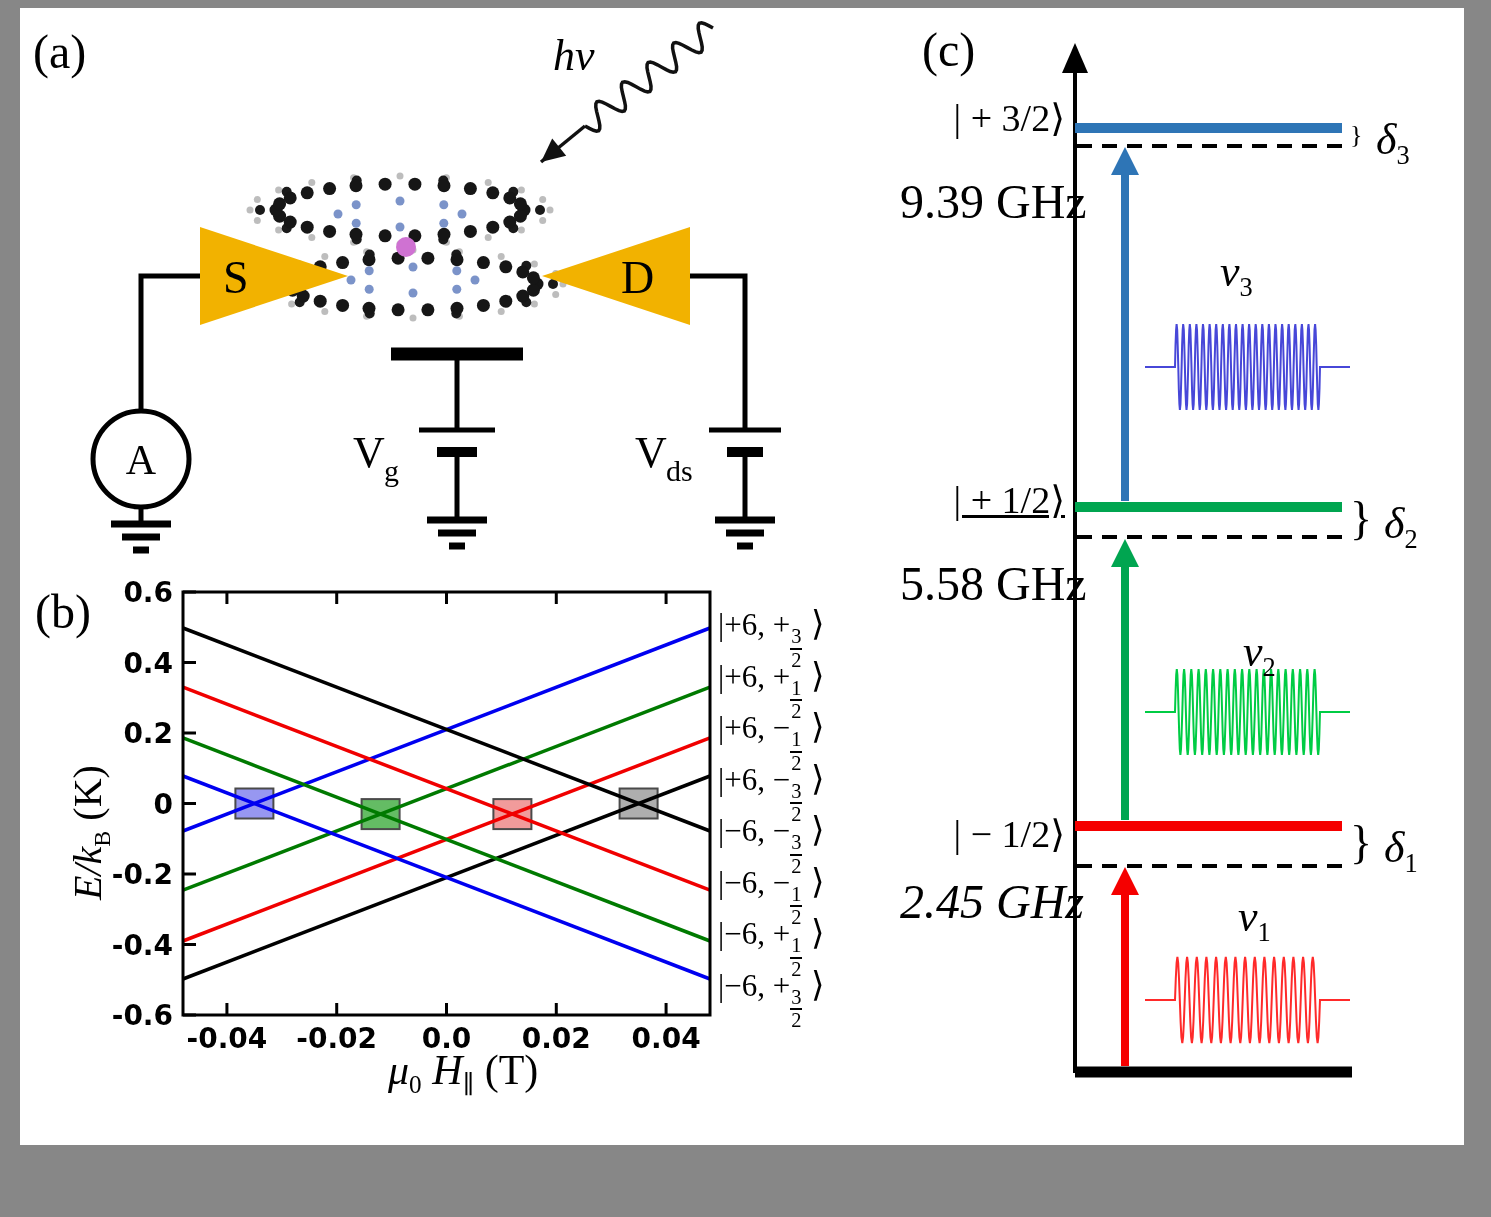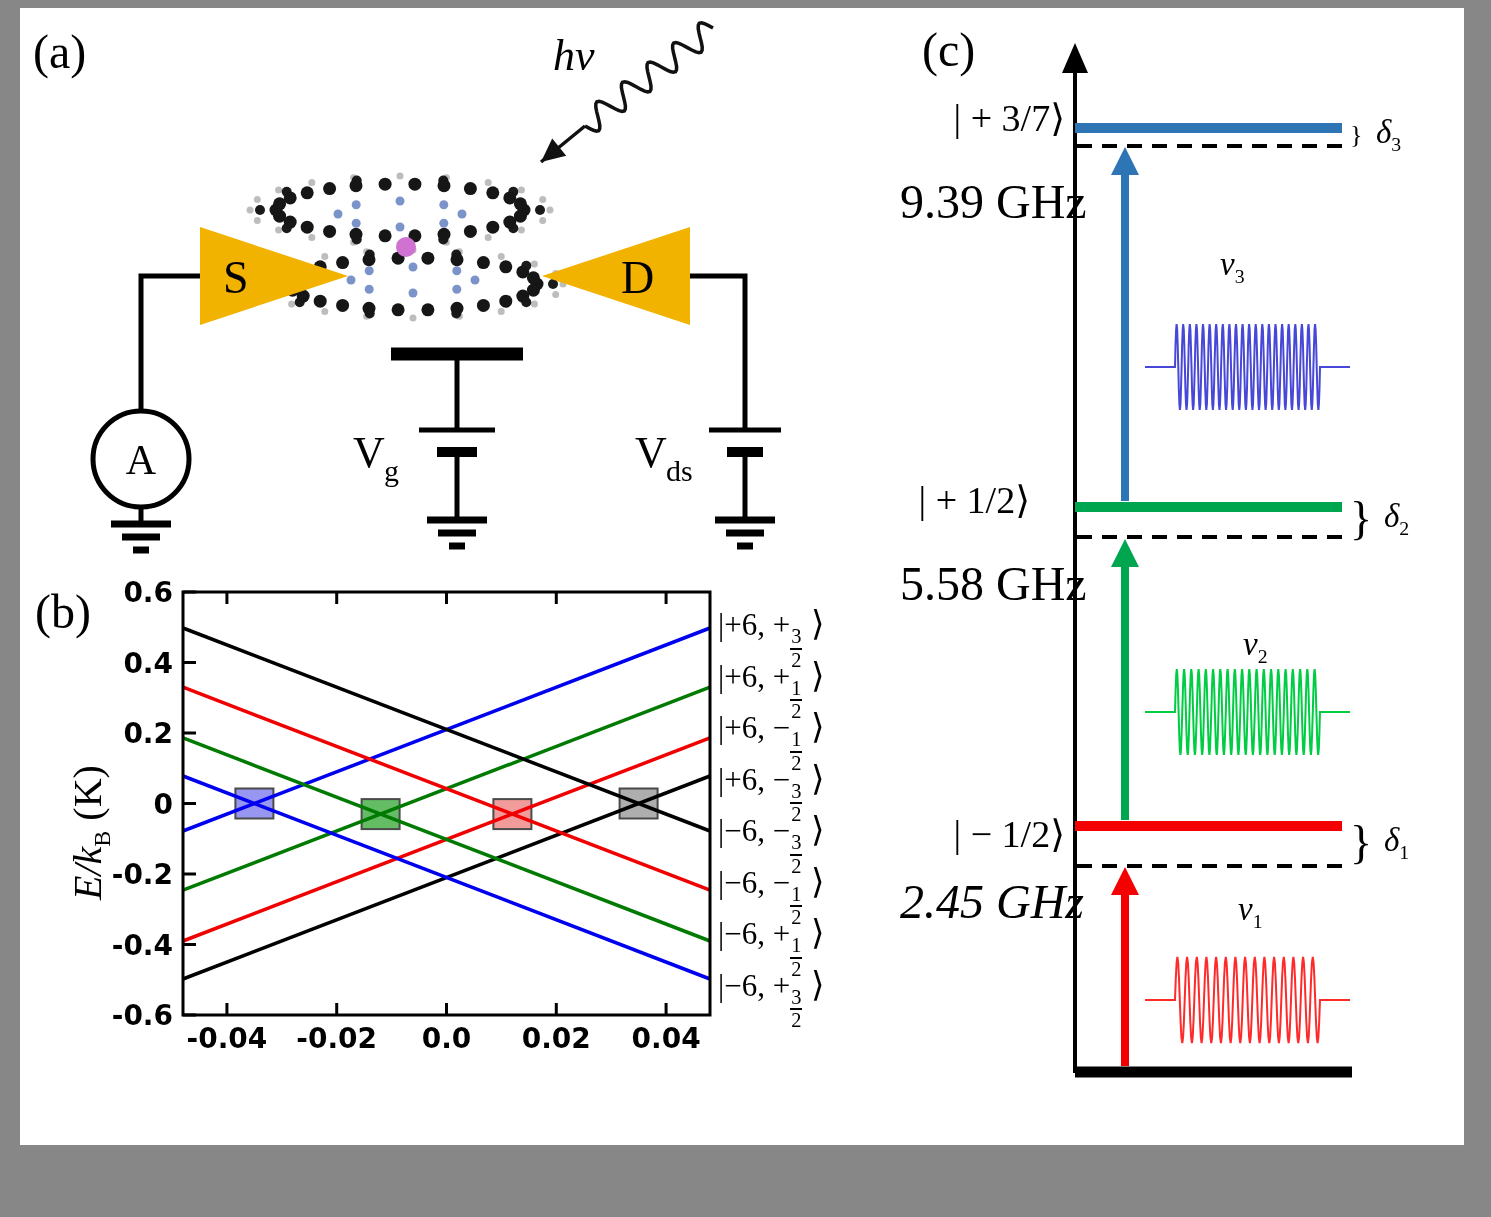--- a/index.html
+++ b/index.html
@@ -29,21 +29,21 @@
   .xlabel{left:368px;top:1038px;font-size:42px;}
   #ket-labels{position:absolute;left:698px;top:592px;width:190px;height:425px;}
   .ket-row{position:absolute;left:0;font-size:31px;line-height:40px;white-space:nowrap;}
   .frac{display:inline-flex;flex-direction:column;align-items:center;vertical-align:-0.40em;
         line-height:1.05;font-size:0.66em;}
   .frac .num{border-bottom:2px solid #000;padding:0 1px;}
   .rang{font-size:1.12em;}
   .pc-panel-label{font-size:48px;}
   .pc-ket{position:absolute;text-align:right;font-size:38px;white-space:nowrap;}
   .pc-freq{position:absolute;text-align:center;font-size:48px;white-space:nowrap;margin-top:36px;}
-  .pc-text{position:absolute;font-size:33px;white-space:nowrap;}
+  .pc-text{position:absolute;font-size:44px;white-space:nowrap;}
   .brace{position:absolute;line-height:1;white-space:nowrap;}
 </style>
 </head>
 <body>
 
 <div class="screen" style="background: rgb(135, 135, 135);">
   <div class="white-area" style="background: rgb(255, 255, 255);">
 
     <svg id="panel-a-svg" style="left:5px;top:4px;" width="850" height="556" viewBox="0 0 850 556">
       <text class="pa-label" x="8" y="56">(a)</text>
@@ -273,20 +273,23 @@
         <text x="143" y="306.00000000000006" text-anchor="end" class="tick">-0.2</text>
         <line x1="153" y1="366.5" x2="166" y2="366.5" stroke="#000" stroke-width="3"></line>
         <text x="143" y="376.5" text-anchor="end" class="tick">-0.4</text>
         <line x1="153" y1="437" x2="166" y2="437" stroke="#000" stroke-width="3"></line>
         <text x="143" y="447" text-anchor="end" class="tick">-0.6</text>
       </svg>
 
     <div class="overlay ylabel">
       <span class="it">E/k</span><sub>B</sub><span> (K)</span>
     </div>
+    <div class="overlay xlabel">
+      <span class="it">μ</span><sub>0</sub><span class="it"> H</span><sub>∥</sub><span> (T)</span>
+    </div>
     <div id="ket-labels">
         <div class="ket-row" style="top: 4px;"><span>|+6, +</span><span class="frac">
             <span class="num">3</span>
             <span class="den">2</span>
           </span><span class="rang"> ⟩</span></div>
         <div class="ket-row" style="top: 55.5px;"><span>|+6, +</span><span class="frac">
             <span class="num">1</span>
             <span class="den">2</span>
           </span><span class="rang"> ⟩</span></div>
         <div class="ket-row" style="top: 107px;"><span>|+6, −</span><span class="frac">
@@ -340,24 +343,24 @@
         <line x1="225" y1="486" x2="225" y2="156" stroke-width="8" stroke="#2e75b6"></line>
         <polygon points="225,132 211,160 239,160" fill="#2e75b6"></polygon>
       </g>
     <path d="M245,985 L275,985 L275.0,985.0 L275.8,963.5 L276.6,947.8 L277.4,942.0 L278.2,947.8 L279.0,963.5 L279.8,985.0 L280.6,1006.5 L281.4,1022.2 L282.3,1028.0 L283.1,1022.2 L283.9,1006.5 L284.7,985.0 L285.5,963.5 L286.3,947.8 L287.1,942.0 L287.9,947.8 L288.7,963.5 L289.5,985.0 L290.3,1006.5 L291.1,1022.2 L291.9,1028.0 L292.7,1022.2 L293.5,1006.5 L294.3,985.0 L295.1,963.5 L295.9,947.8 L296.8,942.0 L297.6,947.8 L298.4,963.5 L299.2,985.0 L300.0,1006.5 L300.8,1022.2 L301.6,1028.0 L302.4,1022.2 L303.2,1006.5 L304.0,985.0 L304.8,963.5 L305.6,947.8 L306.4,942.0 L307.2,947.8 L308.0,963.5 L308.8,985.0 L309.6,1006.5 L310.4,1022.2 L311.3,1028.0 L312.1,1022.2 L312.9,1006.5 L313.7,985.0 L314.5,963.5 L315.3,947.8 L316.1,942.0 L316.9,947.8 L317.7,963.5 L318.5,985.0 L319.3,1006.5 L320.1,1022.2 L320.9,1028.0 L321.7,1022.2 L322.5,1006.5 L323.3,985.0 L324.1,963.5 L324.9,947.8 L325.8,942.0 L326.6,947.8 L327.4,963.5 L328.2,985.0 L329.0,1006.5 L329.8,1022.2 L330.6,1028.0 L331.4,1022.2 L332.2,1006.5 L333.0,985.0 L333.8,963.5 L334.6,947.8 L335.4,942.0 L336.2,947.8 L337.0,963.5 L337.8,985.0 L338.6,1006.5 L339.4,1022.2 L340.3,1028.0 L341.1,1022.2 L341.9,1006.5 L342.7,985.0 L343.5,963.5 L344.3,947.8 L345.1,942.0 L345.9,947.8 L346.7,963.5 L347.5,985.0 L348.3,1006.5 L349.1,1022.2 L349.9,1028.0 L350.7,1022.2 L351.5,1006.5 L352.3,985.0 L353.1,963.5 L353.9,947.8 L354.8,942.0 L355.6,947.8 L356.4,963.5 L357.2,985.0 L358.0,1006.5 L358.8,1022.2 L359.6,1028.0 L360.4,1022.2 L361.2,1006.5 L362.0,985.0 L362.8,963.5 L363.6,947.8 L364.4,942.0 L365.2,947.8 L366.0,963.5 L366.8,985.0 L367.6,1006.5 L368.4,1022.2 L369.3,1028.0 L370.1,1022.2 L370.9,1006.5 L371.7,985.0 L372.5,963.5 L373.3,947.8 L374.1,942.0 L374.9,947.8 L375.7,963.5 L376.5,985.0 L377.3,1006.5 L378.1,1022.2 L378.9,1028.0 L379.7,1022.2 L380.5,1006.5 L381.3,985.0 L382.1,963.5 L382.9,947.8 L383.8,942.0 L384.6,947.8 L385.4,963.5 L386.2,985.0 L387.0,1006.5 L387.8,1022.2 L388.6,1028.0 L389.4,1022.2 L390.2,1006.5 L391.0,985.0 L391.8,963.5 L392.6,947.8 L393.4,942.0 L394.2,947.8 L395.0,963.5 L395.8,985.0 L396.6,1006.5 L397.4,1022.2 L398.3,1028.0 L399.1,1022.2 L399.9,1006.5 L400.7,985.0 L401.5,963.5 L402.3,947.8 L403.1,942.0 L403.9,947.8 L404.7,963.5 L405.5,985.0 L406.3,1006.5 L407.1,1022.2 L407.9,1028.0 L408.7,1022.2 L409.5,1006.5 L410.3,985.0 L411.1,963.5 L411.9,947.8 L412.8,942.0 L413.6,947.8 L414.4,963.5 L415.2,985.0 L416.0,1006.5 L416.8,1022.2 L417.6,1028.0 L418.4,1022.2 L419.2,1006.5 L420.0,985.0 L450,985" fill="none" stroke="#ff2a2a" stroke-width="2"></path>
         <path d="M245,697 L275,697 L275.0,697.0 L275.6,675.5 L276.2,659.8 L276.8,654.0 L277.4,659.8 L278.0,675.5 L278.6,697.0 L279.2,718.5 L279.8,734.2 L280.4,740.0 L281.0,734.2 L281.6,718.5 L282.3,697.0 L282.9,675.5 L283.5,659.8 L284.1,654.0 L284.7,659.8 L285.3,675.5 L285.9,697.0 L286.5,718.5 L287.1,734.2 L287.7,740.0 L288.3,734.2 L288.9,718.5 L289.5,697.0 L290.1,675.5 L290.7,659.8 L291.3,654.0 L291.9,659.8 L292.5,675.5 L293.1,697.0 L293.7,718.5 L294.3,734.2 L294.9,740.0 L295.5,734.2 L296.1,718.5 L296.8,697.0 L297.4,675.5 L298.0,659.8 L298.6,654.0 L299.2,659.8 L299.8,675.5 L300.4,697.0 L301.0,718.5 L301.6,734.2 L302.2,740.0 L302.8,734.2 L303.4,718.5 L304.0,697.0 L304.6,675.5 L305.2,659.8 L305.8,654.0 L306.4,659.8 L307.0,675.5 L307.6,697.0 L308.2,718.5 L308.8,734.2 L309.4,740.0 L310.0,734.2 L310.6,718.5 L311.3,697.0 L311.9,675.5 L312.5,659.8 L313.1,654.0 L313.7,659.8 L314.3,675.5 L314.9,697.0 L315.5,718.5 L316.1,734.2 L316.7,740.0 L317.3,734.2 L317.9,718.5 L318.5,697.0 L319.1,675.5 L319.7,659.8 L320.3,654.0 L320.9,659.8 L321.5,675.5 L322.1,697.0 L322.7,718.5 L323.3,734.2 L323.9,740.0 L324.5,734.2 L325.1,718.5 L325.8,697.0 L326.4,675.5 L327.0,659.8 L327.6,654.0 L328.2,659.8 L328.8,675.5 L329.4,697.0 L330.0,718.5 L330.6,734.2 L331.2,740.0 L331.8,734.2 L332.4,718.5 L333.0,697.0 L333.6,675.5 L334.2,659.8 L334.8,654.0 L335.4,659.8 L336.0,675.5 L336.6,697.0 L337.2,718.5 L337.8,734.2 L338.4,740.0 L339.0,734.2 L339.6,718.5 L340.3,697.0 L340.9,675.5 L341.5,659.8 L342.1,654.0 L342.7,659.8 L343.3,675.5 L343.9,697.0 L344.5,718.5 L345.1,734.2 L345.7,740.0 L346.3,734.2 L346.9,718.5 L347.5,697.0 L348.1,675.5 L348.7,659.8 L349.3,654.0 L349.9,659.8 L350.5,675.5 L351.1,697.0 L351.7,718.5 L352.3,734.2 L352.9,740.0 L353.5,734.2 L354.1,718.5 L354.8,697.0 L355.4,675.5 L356.0,659.8 L356.6,654.0 L357.2,659.8 L357.8,675.5 L358.4,697.0 L359.0,718.5 L359.6,734.2 L360.2,740.0 L360.8,734.2 L361.4,718.5 L362.0,697.0 L362.6,675.5 L363.2,659.8 L363.8,654.0 L364.4,659.8 L365.0,675.5 L365.6,697.0 L366.2,718.5 L366.8,734.2 L367.4,740.0 L368.0,734.2 L368.6,718.5 L369.3,697.0 L369.9,675.5 L370.5,659.8 L371.1,654.0 L371.7,659.8 L372.3,675.5 L372.9,697.0 L373.5,718.5 L374.1,734.2 L374.7,740.0 L375.3,734.2 L375.9,718.5 L376.5,697.0 L377.1,675.5 L377.7,659.8 L378.3,654.0 L378.9,659.8 L379.5,675.5 L380.1,697.0 L380.7,718.5 L381.3,734.2 L381.9,740.0 L382.5,734.2 L383.1,718.5 L383.8,697.0 L384.4,675.5 L385.0,659.8 L385.6,654.0 L386.2,659.8 L386.8,675.5 L387.4,697.0 L388.0,718.5 L388.6,734.2 L389.2,740.0 L389.8,734.2 L390.4,718.5 L391.0,697.0 L391.6,675.5 L392.2,659.8 L392.8,654.0 L393.4,659.8 L394.0,675.5 L394.6,697.0 L395.2,718.5 L395.8,734.2 L396.4,740.0 L397.0,734.2 L397.6,718.5 L398.3,697.0 L398.9,675.5 L399.5,659.8 L400.1,654.0 L400.7,659.8 L401.3,675.5 L401.9,697.0 L402.5,718.5 L403.1,734.2 L403.7,740.0 L404.3,734.2 L404.9,718.5 L405.5,697.0 L406.1,675.5 L406.7,659.8 L407.3,654.0 L407.9,659.8 L408.5,675.5 L409.1,697.0 L409.7,718.5 L410.3,734.2 L410.9,740.0 L411.5,734.2 L412.1,718.5 L412.8,697.0 L413.4,675.5 L414.0,659.8 L414.6,654.0 L415.2,659.8 L415.8,675.5 L416.4,697.0 L417.0,718.5 L417.6,734.2 L418.2,740.0 L418.8,734.2 L419.4,718.5 L420.0,697.0 L450,697" fill="none" stroke="#00cc44" stroke-width="2"></path>
         <path d="M245,352 L275,352 L275.0,352.0 L275.5,330.5 L276.1,314.8 L276.6,309.0 L277.2,314.8 L277.7,330.5 L278.3,352.0 L278.8,373.5 L279.4,389.2 L279.9,395.0 L280.5,389.2 L281.0,373.5 L281.6,352.0 L282.1,330.5 L282.7,314.8 L283.2,309.0 L283.8,314.8 L284.3,330.5 L284.9,352.0 L285.4,373.5 L286.0,389.2 L286.5,395.0 L287.1,389.2 L287.6,373.5 L288.2,352.0 L288.7,330.5 L289.3,314.8 L289.8,309.0 L290.4,314.8 L290.9,330.5 L291.5,352.0 L292.0,373.5 L292.6,389.2 L293.1,395.0 L293.7,389.2 L294.2,373.5 L294.8,352.0 L295.3,330.5 L295.9,314.8 L296.4,309.0 L297.0,314.8 L297.5,330.5 L298.1,352.0 L298.6,373.5 L299.2,389.2 L299.7,395.0 L300.3,389.2 L300.8,373.5 L301.4,352.0 L301.9,330.5 L302.5,314.8 L303.0,309.0 L303.6,314.8 L304.1,330.5 L304.7,352.0 L305.2,373.5 L305.8,389.2 L306.3,395.0 L306.9,389.2 L307.4,373.5 L308.0,352.0 L308.5,330.5 L309.1,314.8 L309.6,309.0 L310.2,314.8 L310.7,330.5 L311.3,352.0 L311.8,373.5 L312.3,389.2 L312.9,395.0 L313.4,389.2 L314.0,373.5 L314.5,352.0 L315.1,330.5 L315.6,314.8 L316.2,309.0 L316.7,314.8 L317.3,330.5 L317.8,352.0 L318.4,373.5 L318.9,389.2 L319.5,395.0 L320.0,389.2 L320.6,373.5 L321.1,352.0 L321.7,330.5 L322.2,314.8 L322.8,309.0 L323.3,314.8 L323.9,330.5 L324.4,352.0 L325.0,373.5 L325.5,389.2 L326.1,395.0 L326.6,389.2 L327.2,373.5 L327.7,352.0 L328.3,330.5 L328.8,314.8 L329.4,309.0 L329.9,314.8 L330.5,330.5 L331.0,352.0 L331.6,373.5 L332.1,389.2 L332.7,395.0 L333.2,389.2 L333.8,373.5 L334.3,352.0 L334.9,330.5 L335.4,314.8 L336.0,309.0 L336.5,314.8 L337.1,330.5 L337.6,352.0 L338.2,373.5 L338.7,389.2 L339.3,395.0 L339.8,389.2 L340.4,373.5 L340.9,352.0 L341.5,330.5 L342.0,314.8 L342.6,309.0 L343.1,314.8 L343.7,330.5 L344.2,352.0 L344.8,373.5 L345.3,389.2 L345.9,395.0 L346.4,389.2 L347.0,373.5 L347.5,352.0 L348.0,330.5 L348.6,314.8 L349.1,309.0 L349.7,314.8 L350.2,330.5 L350.8,352.0 L351.3,373.5 L351.9,389.2 L352.4,395.0 L353.0,389.2 L353.5,373.5 L354.1,352.0 L354.6,330.5 L355.2,314.8 L355.7,309.0 L356.3,314.8 L356.8,330.5 L357.4,352.0 L357.9,373.5 L358.5,389.2 L359.0,395.0 L359.6,389.2 L360.1,373.5 L360.7,352.0 L361.2,330.5 L361.8,314.8 L362.3,309.0 L362.9,314.8 L363.4,330.5 L364.0,352.0 L364.5,373.5 L365.1,389.2 L365.6,395.0 L366.2,389.2 L366.7,373.5 L367.3,352.0 L367.8,330.5 L368.4,314.8 L368.9,309.0 L369.5,314.8 L370.0,330.5 L370.6,352.0 L371.1,373.5 L371.7,389.2 L372.2,395.0 L372.8,389.2 L373.3,373.5 L373.9,352.0 L374.4,330.5 L375.0,314.8 L375.5,309.0 L376.1,314.8 L376.6,330.5 L377.2,352.0 L377.7,373.5 L378.3,389.2 L378.8,395.0 L379.4,389.2 L379.9,373.5 L380.5,352.0 L381.0,330.5 L381.6,314.8 L382.1,309.0 L382.7,314.8 L383.2,330.5 L383.8,352.0 L384.3,373.5 L384.8,389.2 L385.4,395.0 L385.9,389.2 L386.5,373.5 L387.0,352.0 L387.6,330.5 L388.1,314.8 L388.7,309.0 L389.2,314.8 L389.8,330.5 L390.3,352.0 L390.9,373.5 L391.4,389.2 L392.0,395.0 L392.5,389.2 L393.1,373.5 L393.6,352.0 L394.2,330.5 L394.7,314.8 L395.3,309.0 L395.8,314.8 L396.4,330.5 L396.9,352.0 L397.5,373.5 L398.0,389.2 L398.6,395.0 L399.1,389.2 L399.7,373.5 L400.2,352.0 L400.8,330.5 L401.3,314.8 L401.9,309.0 L402.4,314.8 L403.0,330.5 L403.5,352.0 L404.1,373.5 L404.6,389.2 L405.2,395.0 L405.7,389.2 L406.3,373.5 L406.8,352.0 L407.4,330.5 L407.9,314.8 L408.5,309.0 L409.0,314.8 L409.6,330.5 L410.1,352.0 L410.7,373.5 L411.2,389.2 L411.8,395.0 L412.3,389.2 L412.9,373.5 L413.4,352.0 L414.0,330.5 L414.5,314.8 L415.1,309.0 L415.6,314.8 L416.2,330.5 L416.7,352.0 L417.3,373.5 L417.8,389.2 L418.4,395.0 L418.9,389.2 L419.5,373.5 L420.0,352.0 L450,352" fill="none" stroke="#4747d8" stroke-width="2"></path>
       </svg>
 
     <div class="overlay pc-panel-label" style="left:902px;top:14px;">(c)</div>
 
-    <div class="pc-ket" style="left:885px;top:88px;width:160px;">| + 3/7⟩</div>
+    <div class="pc-ket" style="left:885px;top:88px;width:160px;">| + 3/2⟩</div>
     <div class="pc-freq" style="left:880px;top:130px;width:165px;">9.39 GHz</div>
 
-    <div class="pc-ket" style="left:850px;top:470px;width:160px;">| + 1/2⟩</div>
+    <div class="pc-ket" style="left:885px;top:470px;width:160px;text-decoration:underline;">| + 1/2⟩</div>
     <div class="pc-freq" style="left:880px;top:512px;width:165px;">5.58 GHz</div>
 
     <div class="pc-ket" style="left:885px;top:788px;width:160px;margin-top:16px;">| − 1/2⟩</div>
     <div class="pc-freq" style="left:880px;top:830px;width:165px;font-style:italic;">2.45 GHz</div>
 
 
     <div class="brace" style="left:1330px;top:812px;font-size:46px;">}</div>
     <div class="pc-text" style="left:1364px;top:814px;">
       <span class="it">δ</span><sub>1</sub>
     </div>

